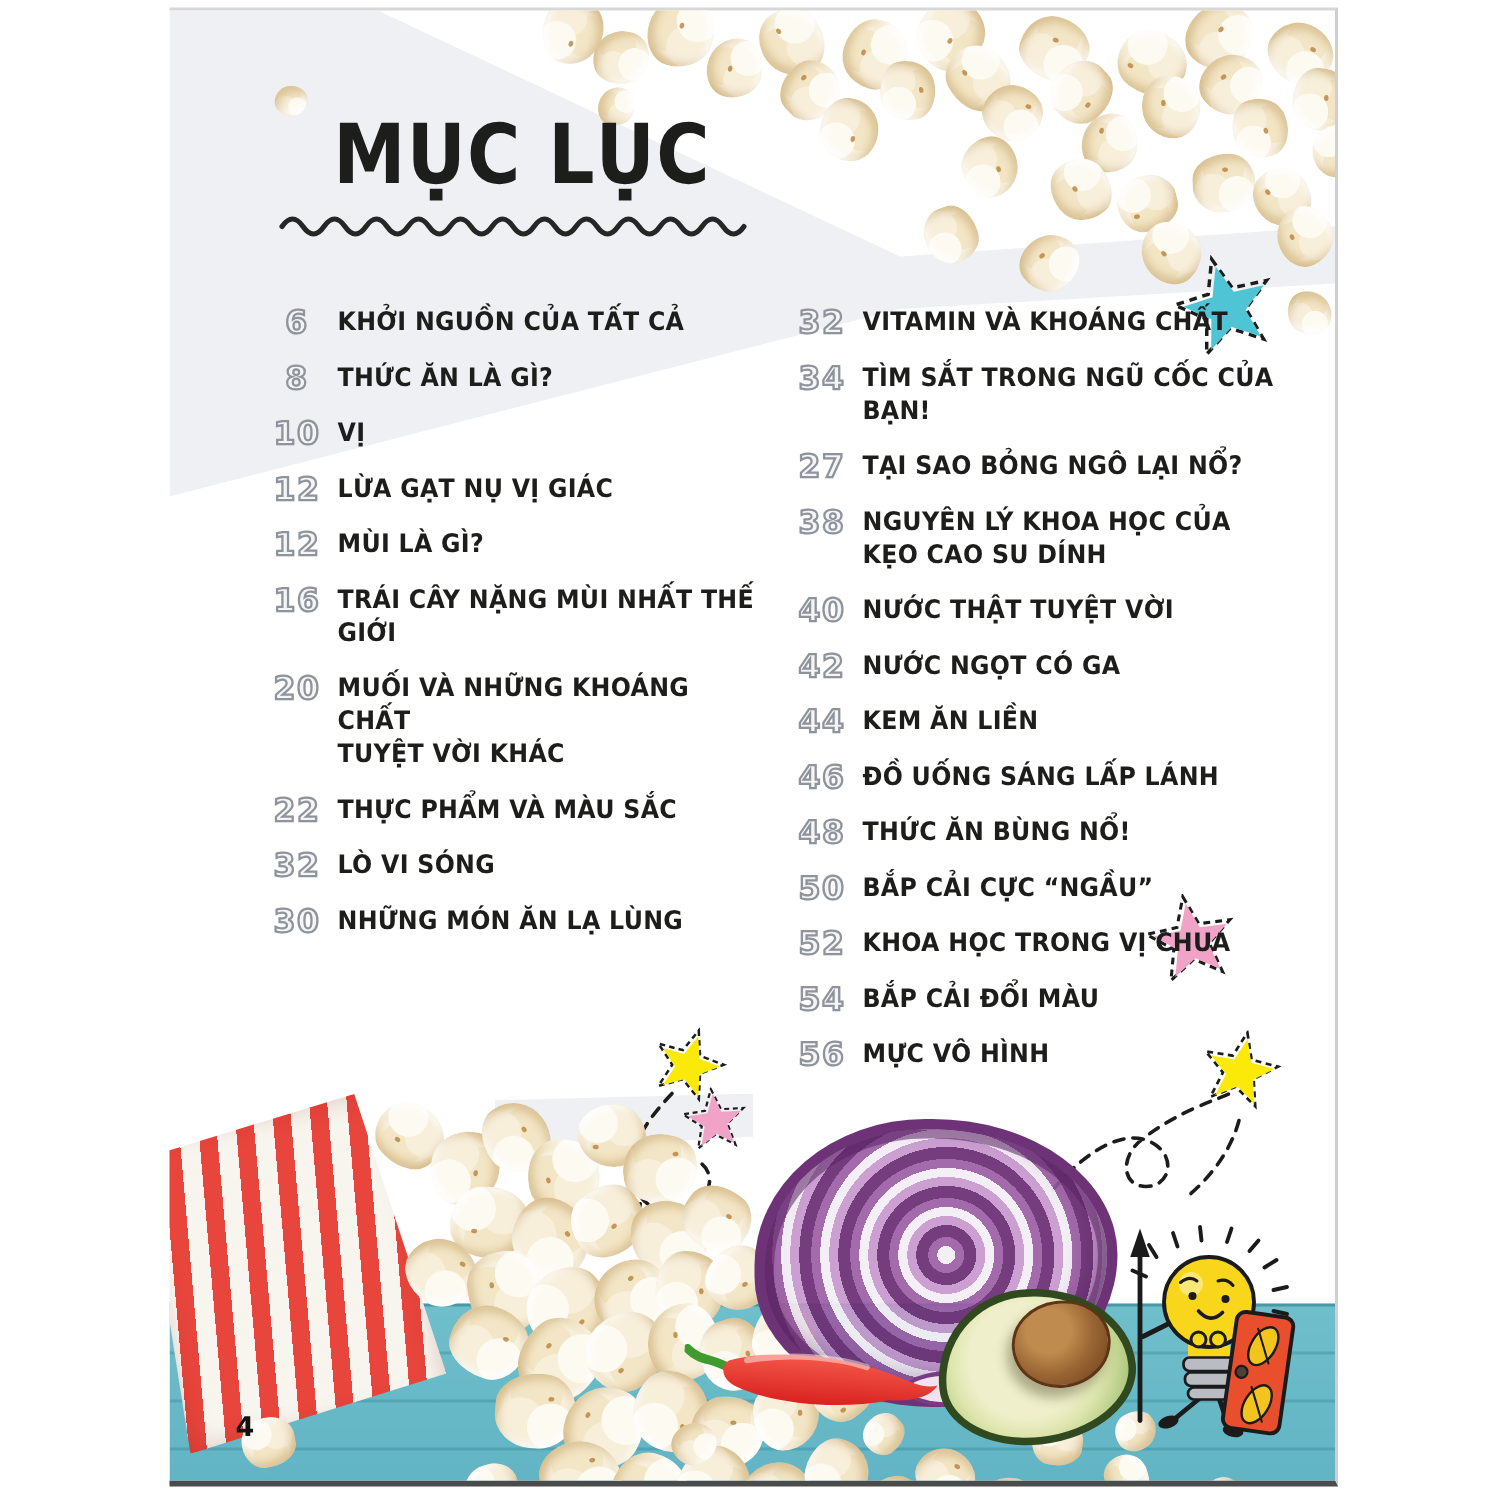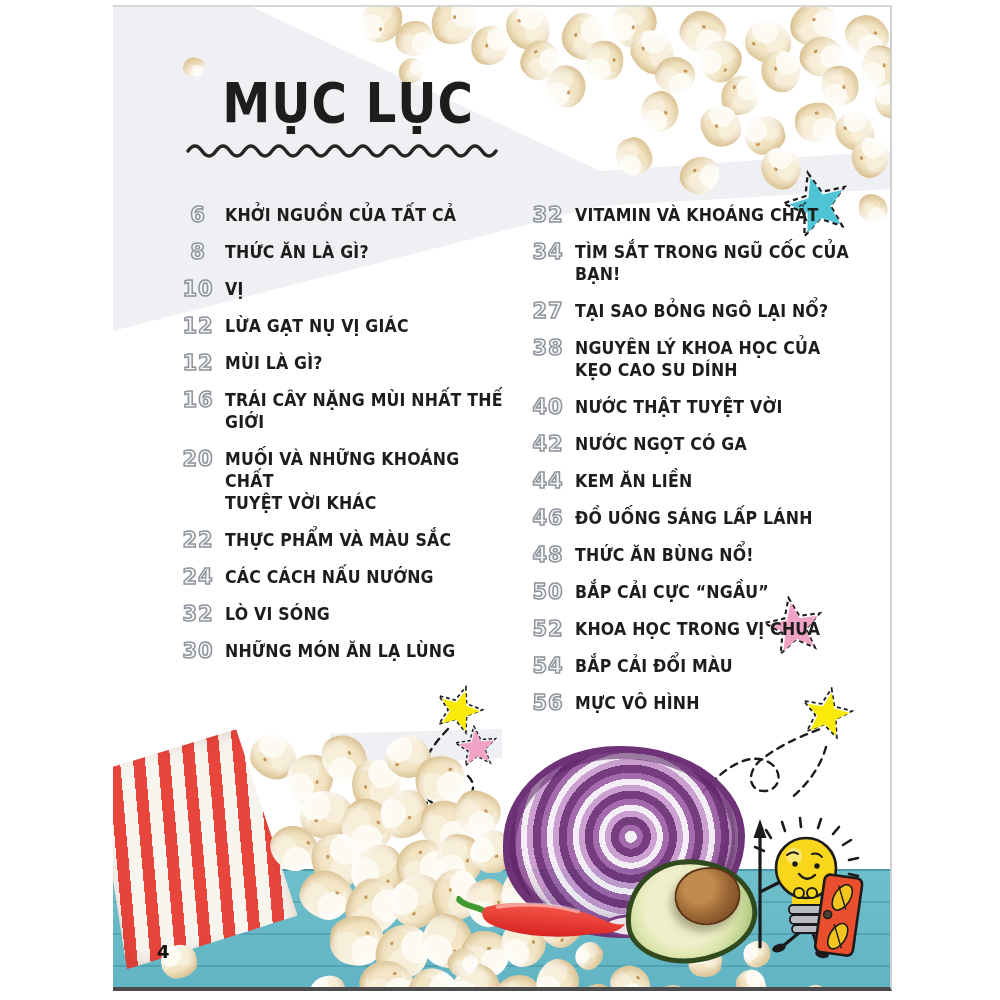--- a/index.html
+++ b/index.html
@@ -487,24 +487,20 @@
           <span class="toc-num">20</span>
           <span class="toc-title">MUỐI VÀ NHỮNG KHOÁNG CHẤT
 TUYỆT VỜI KHÁC</span>
         </div>
 
         <div class="toc-row">
           <span class="toc-num">22</span>
           <span class="toc-title">THỰC PHẨM VÀ MÀU SẮC</span>
         </div>
 
-        <div class="toc-row">
-          <span class="toc-num">24</span>
-          <span class="toc-title">CÁC CÁCH NẤU NƯỚNG</span>
-        </div>
 
         <div class="toc-row">
           <span class="toc-num">32</span>
           <span class="toc-title">LÒ VI SÓNG</span>
         </div>
 
 
         <div class="toc-row">
           <span class="toc-num">30</span>
           <span class="toc-title">NHỮNG MÓN ĂN LẠ LÙNG</span>

